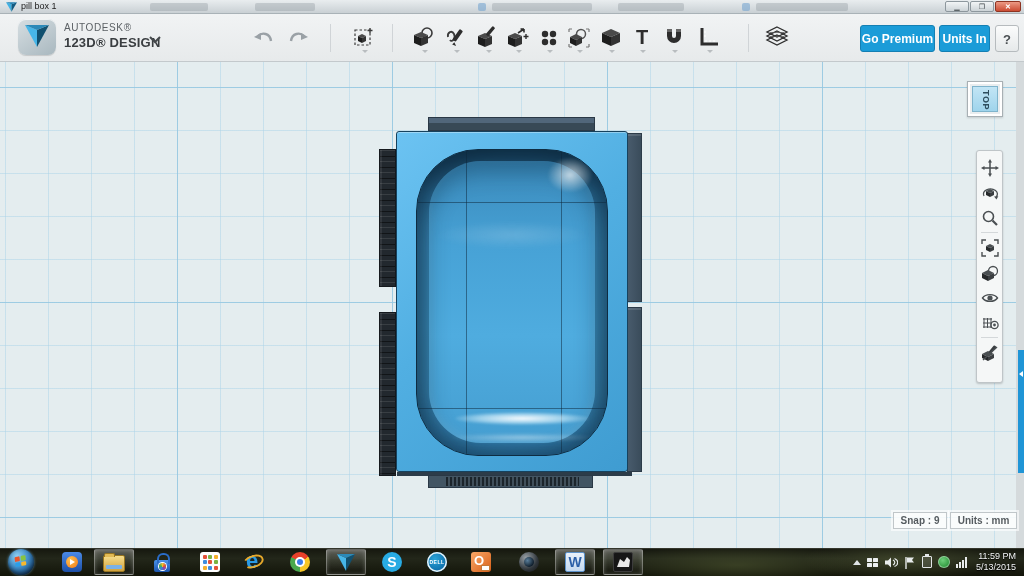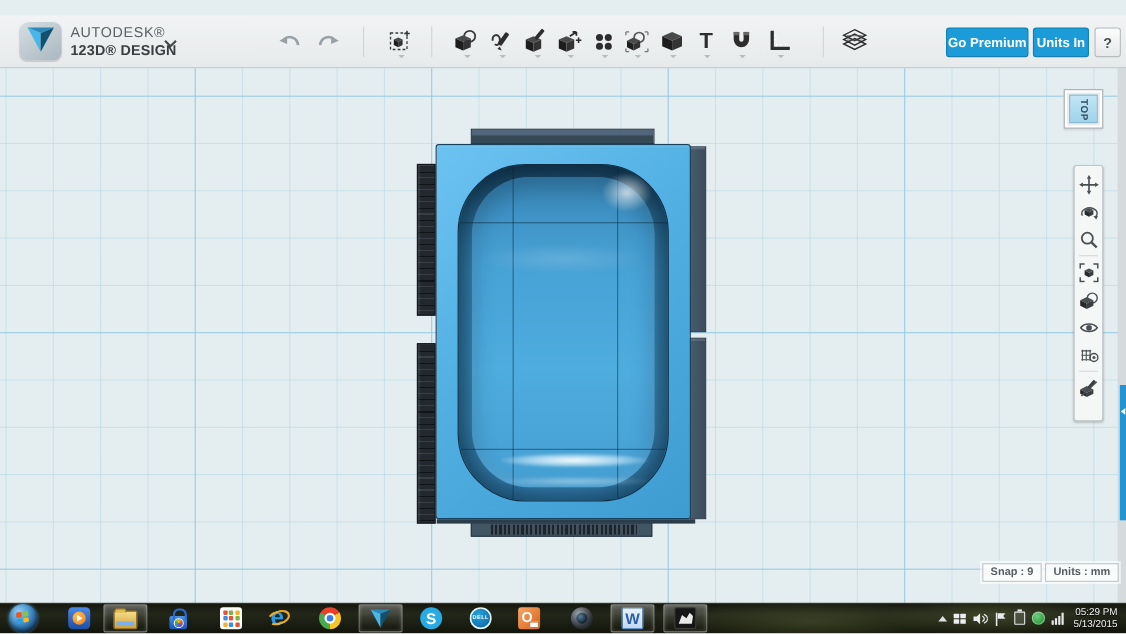--- a/index.html
+++ b/index.html
@@ -18,21 +18,21 @@
     background:linear-gradient(#f2f5f6,#ccd3d7); font-size:7px; color:#3c4347; text-align:center; line-height:9px; }
   .winbtn.close { background:linear-gradient(#ec9a85,#cb4c33); border-color:#8e3422; color:#fff; font-weight:bold; }
 
   
   #toolbar { position:absolute; left:0; top:14px; width:1024px; height:48px;
     background:linear-gradient(#f1f3f4,#e7eaeb); border-bottom:1px solid #c3c9cc; z-index:30; }
   #logo-box { position:absolute; left:18px; top:5px; width:38px; height:36px; border-radius:8px;
     background:linear-gradient(145deg,#d6dee2,#a9b8bf); box-shadow:inset 0 1px 0 rgba(255,255,255,.7), 0 1px 1px rgba(0,0,0,.15); }
   #logo-box svg { position:absolute; left:6px; top:5px; }
   .brand { position:absolute; left:64px; top:9px; line-height:1; }
-  .brand .l1 { font-size:13px; color:#5c6165; letter-spacing:.6px; }
+  .brand .l1 { font-size:10px; color:#5c6165; letter-spacing:.6px; }
   .brand .l2 { font-size:13px; font-weight:bold; color:#3a3e41; margin-top:3px; letter-spacing:.2px; }
   .chev { position:absolute; left:148px; top:21px; }
   .hist { position:absolute; top:16px; width:24px; height:18px; }
   .tsep { position:absolute; top:10px; width:1px; height:28px; background:#d0d4d7; }
   .tool { position:absolute; top:9px; width:28px; height:30px; }
   .tool svg { display:block; margin:2px auto 0; }
   .tool .caret { position:absolute; left:50%; bottom:0px; width:0; height:0; margin-left:-2px;
     border-left:3px solid transparent; border-right:3px solid transparent; border-top:3px solid #b9bdc0; }
   .tbtn { position:absolute; top:11px; height:27px; border-radius:3px; background:#1b9cd8; color:#fff;
     font-size:12px; font-weight:bold; text-align:center; border:1px solid #147fb3; }
@@ -168,20 +168,38 @@
   .ico-sec { width:12px; height:12px; border-radius:50%; background:radial-gradient(circle at 40% 35%, #6fd07c, #2a9338 75%); box-shadow:inset 0 0 0 1px rgba(255,255,255,.4); }
   .ico-bars { display:flex; align-items:flex-end; gap:1px; height:11px; }
   .ico-bars span { width:2px; background:#e8ebec; }
   #clock { text-align:right; color:#f2f4f5; font-size:9px; line-height:11px; margin:0 8px 0 6px; text-shadow:0 1px 1px #000; }
 </style>
 </head>
 <body>
 
 <div id="screen">
 
+  <div id="titlebar">
+    <svg class="tb-appicon" viewBox="0 0 16 14">
+      <polygon points="0,0 8,3 8,14" fill="#3fb1e4"></polygon>
+        <polygon points="16,0 8,3 8,14" fill="#135a80"></polygon>
+        <polygon points="0,0 16,0 8,3" fill="#2383b4"></polygon>
+    </svg>
+    <span class="tb-title">pill box 1</span>
+    <div class="ghost" style="left:150px;width:58px"></div>
+    <div class="ghost" style="left:255px;width:60px"></div>
+    <div class="ghost-ico" style="left:478px"></div>
+    <div class="ghost" style="left:492px;width:100px"></div>
+    <div class="ghost" style="left:618px;width:66px"></div>
+    <div class="ghost-ico" style="left:742px"></div>
+    <div class="ghost" style="left:756px;width:92px"></div>
+    <div class="winbtn" style="left:945px;width:24px">▁</div>
+    <div class="winbtn" style="left:970px;width:24px">❐</div>
+    <div class="winbtn close" style="left:995px;width:26px">✕</div>
+  </div>
 
   <div id="toolbar">
     <div id="logo-box">
       <svg width="26" height="24" viewBox="0 0 26 24">
         <polygon points="1,1 13,6 13,23" fill="#47b6e8"></polygon>
           <polygon points="25,1 13,6 13,23" fill="#11506f"></polygon>
           <polygon points="1,1 25,1 13,6" fill="#2b89b8"></polygon>
       </svg>
     </div>
     <div class="brand">
@@ -527,18 +545,18 @@
       </div>
     <div class="trayico">
       <div class="ico-bars">
           <span style="height:4px"></span>
           <span style="height:6px"></span>
           <span style="height:8px"></span>
           <span style="height:11px"></span>
         </div>
     </div>
     <div id="clock">
-      <div>05:29 PM</div>
+      <div>11:59 PM</div>
       <div>5/13/2015</div>
     </div>
   </div>
 
 </div>
 
 </body></html>

